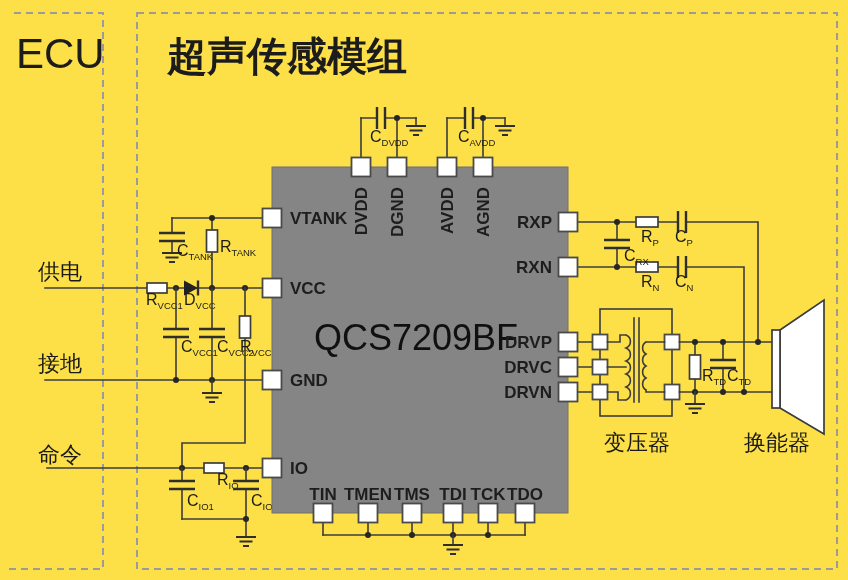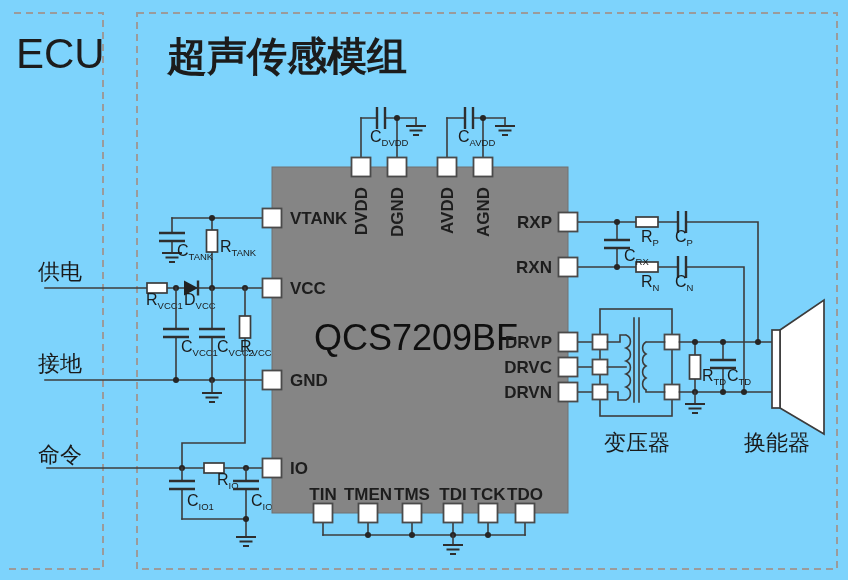--- a/index.html
+++ b/index.html
@@ -1,16 +1,16 @@
 <!DOCTYPE html>
 <html><head>
 <meta charset="utf-8">
 <style>
   html,body{margin:0;padding:0;background:#ffffff;}
-  .stage{position:relative;width:848px;height:580px;background:#7dd3fc;overflow:hidden;
+  .stage{position:relative;width:848px;height:580px;background:#fde047;overflow:hidden;
          font-family:"Liberation Sans","DejaVu Sans",sans-serif;}
   svg text{fill:#1c1c1c;font-family:"Liberation Sans","DejaVu Sans",sans-serif;}
   .w{stroke:#3c3c3c;stroke-width:1.6;fill:none;stroke-linecap:square;}
   .plate{stroke:#2e2e2e;stroke-width:2.4;fill:none;stroke-linecap:butt;}
   .comp{fill:#ffffff;stroke:#3c3c3c;stroke-width:1.7;}
   .pad{fill:#ffffff;stroke:#4a4a4a;stroke-width:1.8;}
   .dot{fill:#262626;stroke:none;}
   .gndl{stroke:#2e2e2e;stroke-width:2;fill:none;}
   .dashbox{fill:none;stroke:#9b9b9b;stroke-width:2;stroke-dasharray:7 5;}
   .ecu-t{font-size:42px;font-weight:500;}

